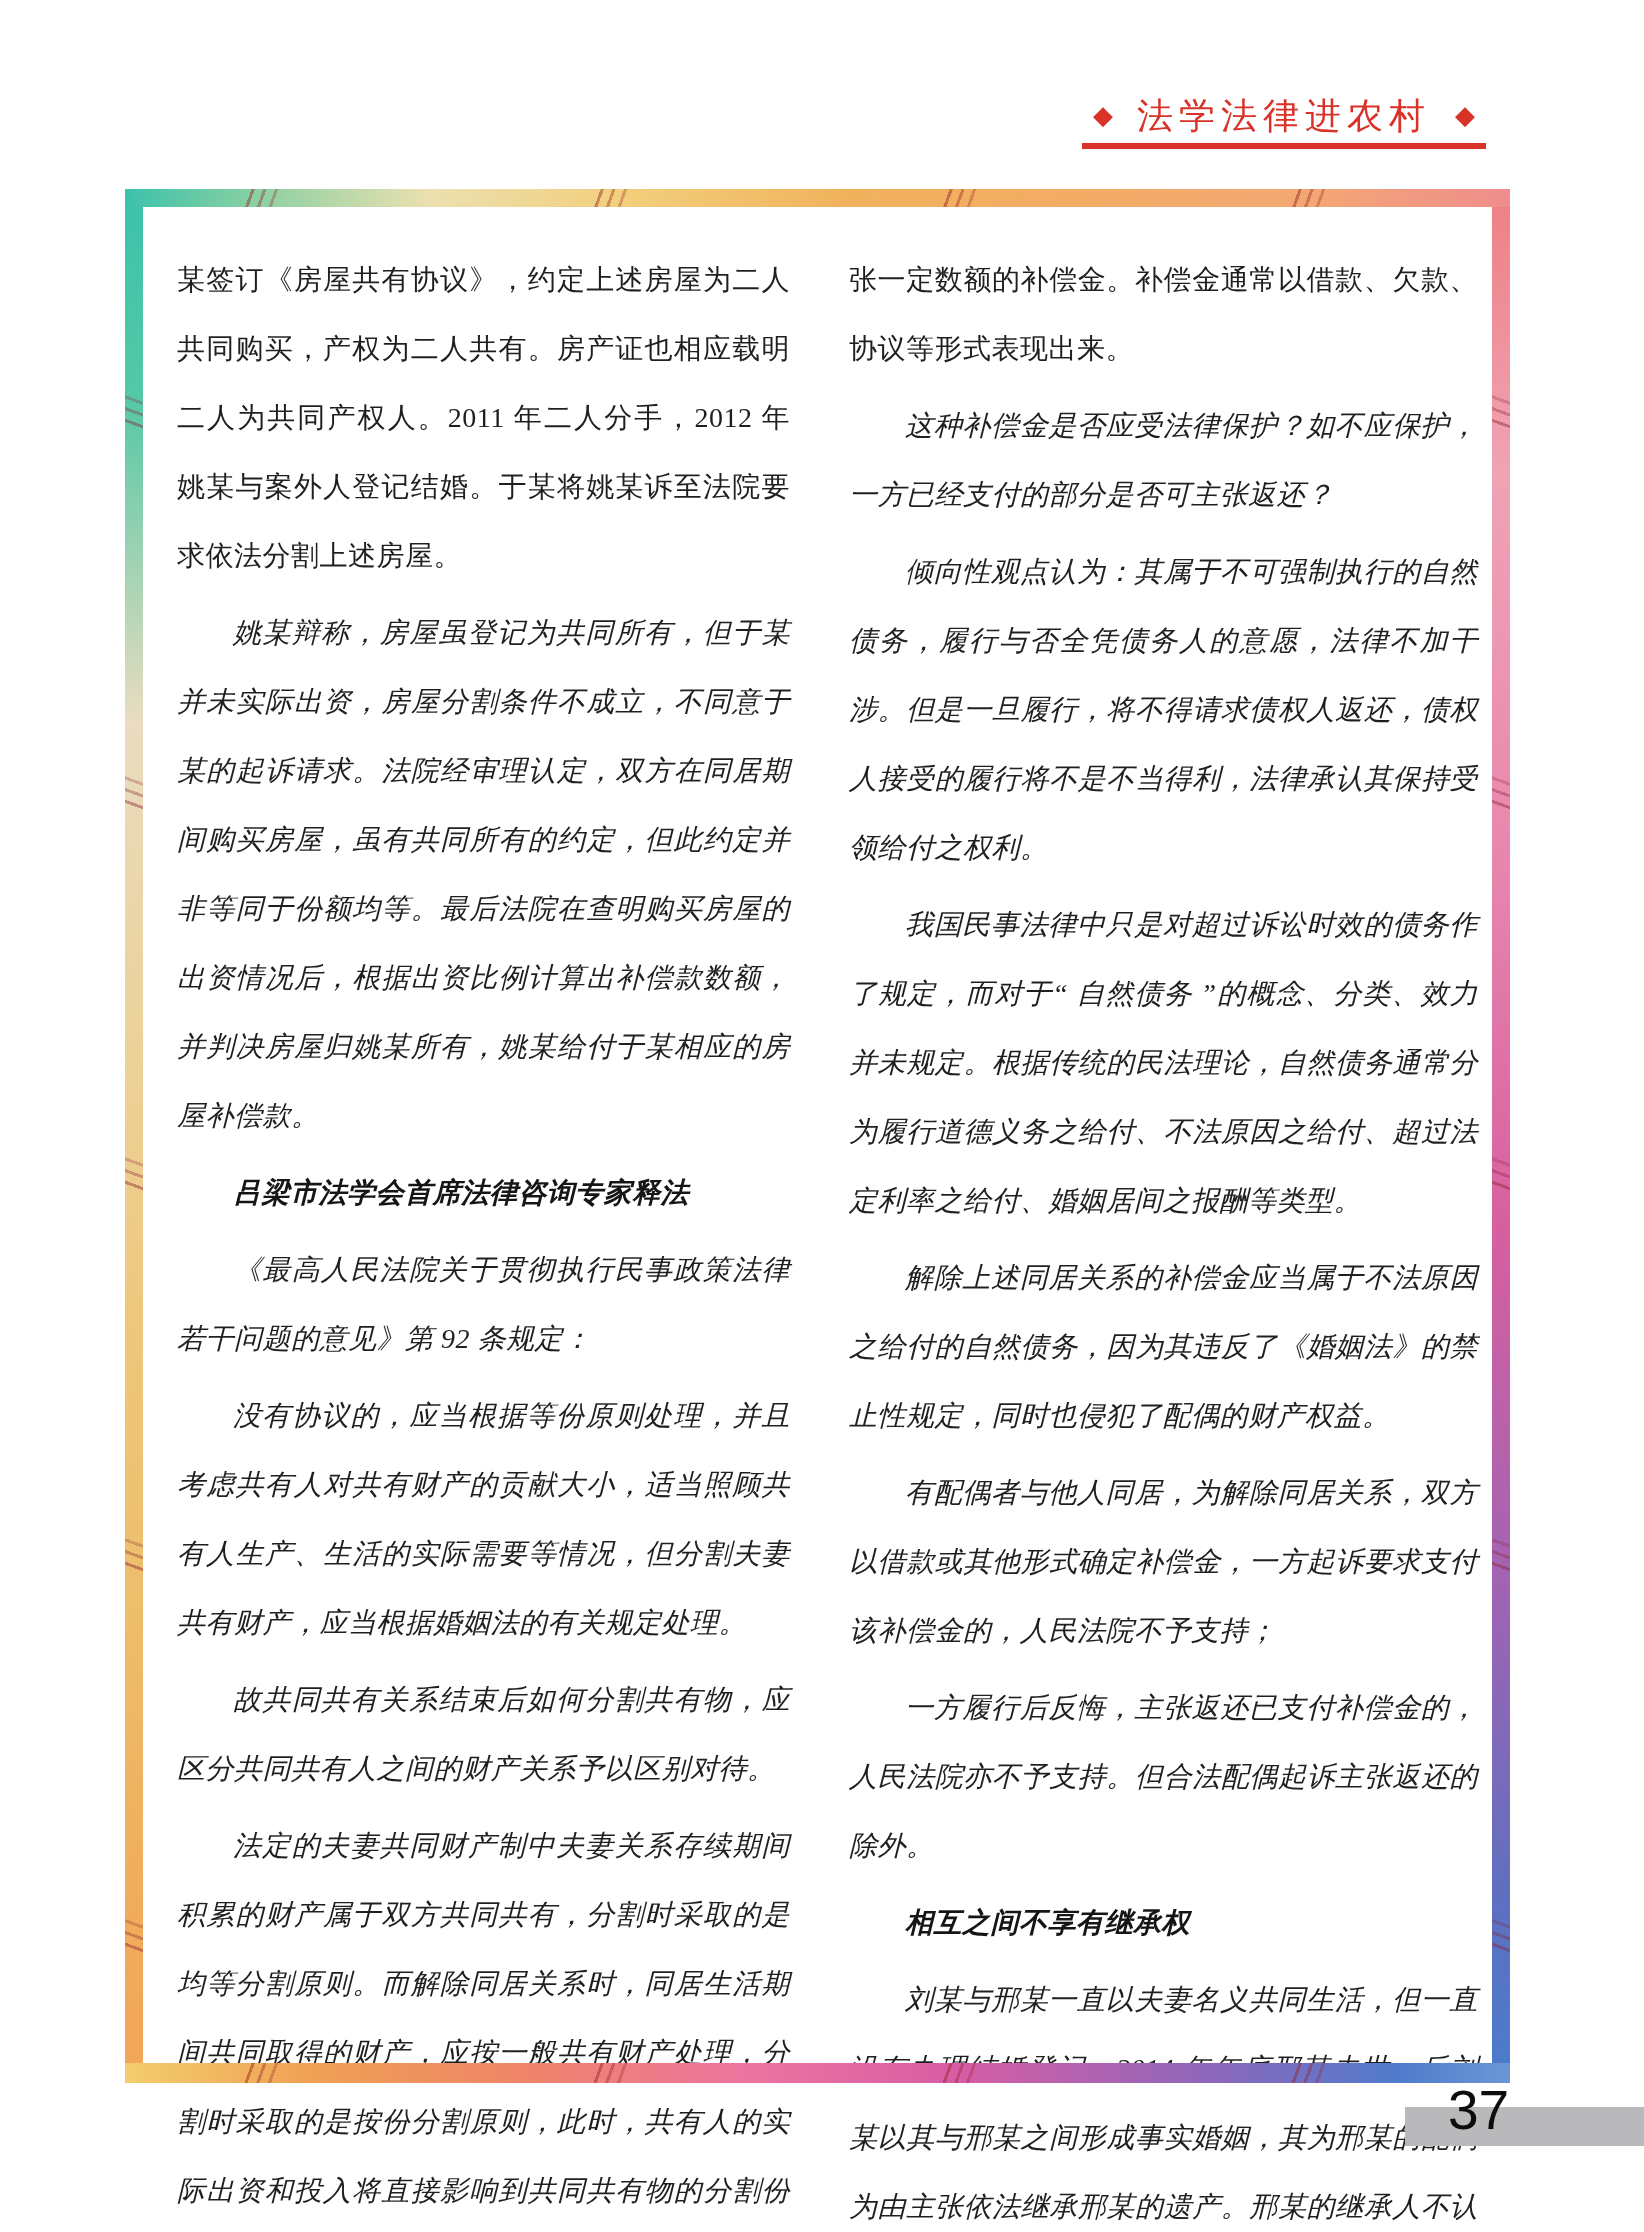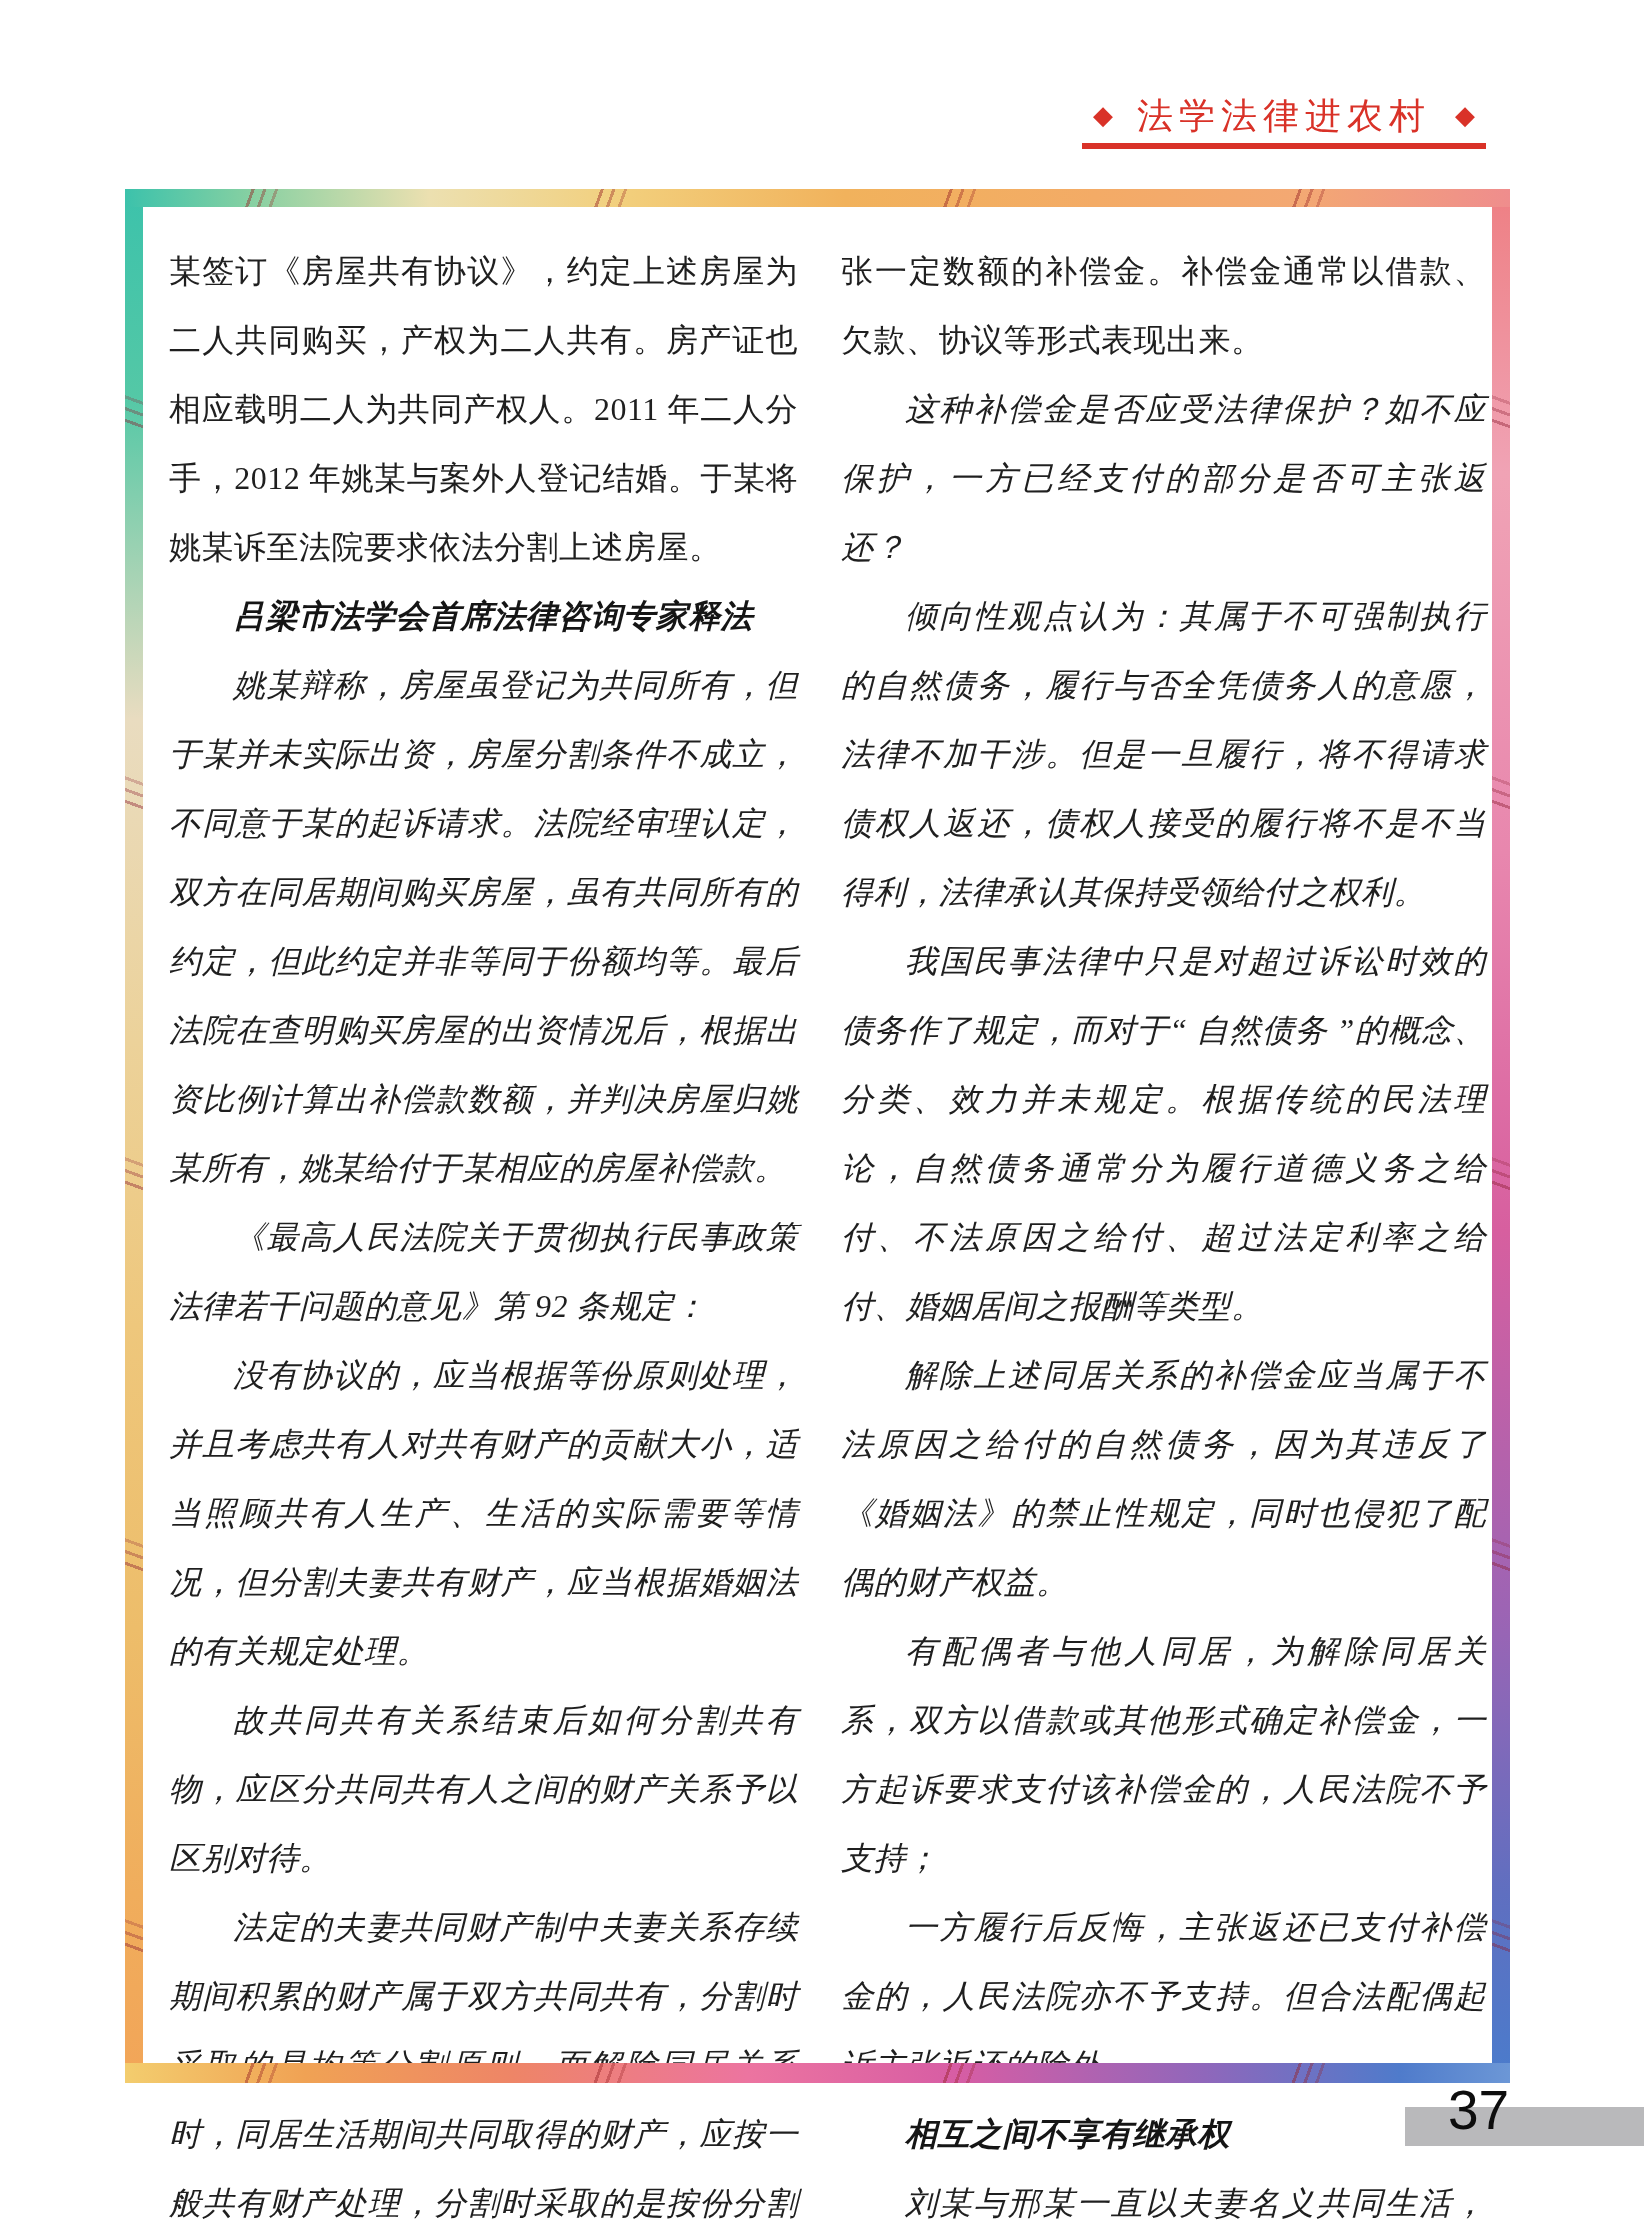--- a/index.html
+++ b/index.html
@@ -56,21 +56,21 @@
       transparent 132px 140px, rgba(140,30,50,.34) 140px 143px,
       transparent 143px 151px, rgba(140,30,50,.26) 151px 154px,
       transparent 154px 358px);
   }
 
   
   .col { position:absolute; top:237px; color:#1f1f1f; }
   .col-left  { left:169px;  width:629px; }
   .col-right { left:841px;  width:645px; }
   .col p {
-    margin:0; font-size:32px; line-height:69px;
+    margin:8px; font-size:28px; line-height:69px;
     text-align:justify; letter-spacing:0.5px;
   }
   .col p.indent { text-indent:2em;font-style:italic; }
   .col p.bold { font-weight:bold; color:#151515; }
 
   
   .pagebar {
     position:absolute; left:1405px; top:2107px; width:240px; height:39px;
     background:#b9b9bb;
   }
@@ -94,22 +94,22 @@
 
   <div class="frame">
     <div class="side b-top"></div>
     <div class="side b-bottom"></div>
     <div class="side b-left"></div>
     <div class="side b-right"></div>
   </div>
 
   <div class="col col-left">
     <p>某签订《房屋共有协议》，约定上述房屋为二人共同购买，产权为二人共有。房产证也相应载明二人为共同产权人。2011 年二人分手，2012 年姚某与案外人登记结婚。于某将姚某诉至法院要求依法分割上述房屋。</p>
+    <p class="indent">姚某辩称，房屋虽登记为共同所有，但于某并未实际出资，房屋分割条件不成立，不同意于某的起诉请求。法院经审理认定，双方在同居期间购买房屋，虽有共同所有的约定，但此约定并非等同于份额均等。最后法院在查明购买房屋的出资情况后，根据出资比例计算出补偿款数额，并判决房屋归姚某所有，姚某给付于某相应的房屋补偿款。</p>
     <p class="indent bold">吕梁市法学会首席法律咨询专家释法</p>
-    <p class="indent">姚某辩称，房屋虽登记为共同所有，但于某并未实际出资，房屋分割条件不成立，不同意于某的起诉请求。法院经审理认定，双方在同居期间购买房屋，虽有共同所有的约定，但此约定并非等同于份额均等。最后法院在查明购买房屋的出资情况后，根据出资比例计算出补偿款数额，并判决房屋归姚某所有，姚某给付于某相应的房屋补偿款。</p>
     <p class="indent">《最高人民法院关于贯彻执行民事政策法律若干问题的意见》第 92 条规定：</p>
     <p class="indent">没有协议的，应当根据等份原则处理，并且考虑共有人对共有财产的贡献大小，适当照顾共有人生产、生活的实际需要等情况，但分割夫妻共有财产，应当根据婚姻法的有关规定处理。</p>
     <p class="indent">故共同共有关系结束后如何分割共有物，应区分共同共有人之间的财产关系予以区别对待。</p>
     <p class="indent">法定的夫妻共同财产制中夫妻关系存续期间积累的财产属于双方共同共有，分割时采取的是均等分割原则。而解除同居关系时，同居生活期间共同取得的财产，应按一般共有财产处理，分割时采取的是按份分割原则，此时，共有人的实际出资和投入将直接影响到共同共有物的分割份额。</p>
 
   </div>
 
   <div class="col col-right">
     <p>张一定数额的补偿金。补偿金通常以借款、欠款、协议等形式表现出来。</p>
     <p class="indent">这种补偿金是否应受法律保护？如不应保护，一方已经支付的部分是否可主张返还？</p>

